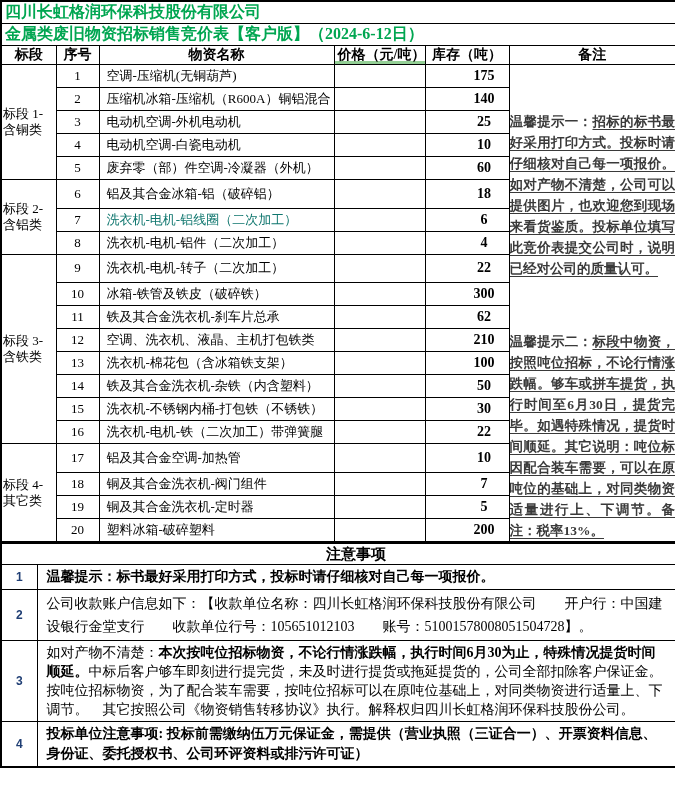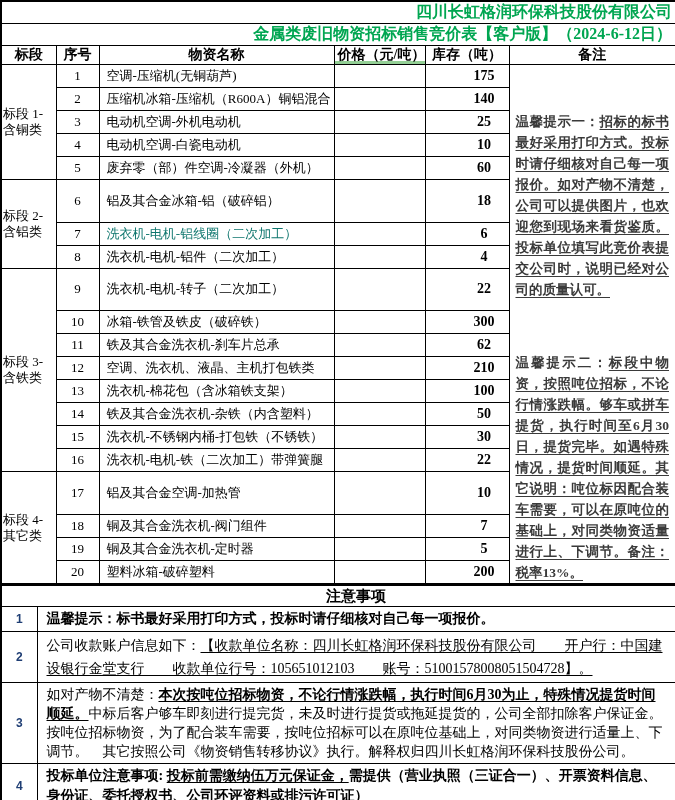--- a/index.html
+++ b/index.html
@@ -9,21 +9,21 @@
     color:#000;
     -webkit-font-smoothing:antialiased;
   }
   .sheet{width:675px;}
   table{border-collapse:collapse;table-layout:fixed;width:675px;}
   td{border:1px solid #000;padding:0 3px;overflow:hidden;}
   .main,.notes{border:2px solid #000;}
 
   
   .t-company td,.t-title td{
-    height:20px;text-align:right;font-weight:bold;font-size:16px;
+    height:20px;text-align:left;font-weight:bold;font-size:16px;
     color:#00A651;white-space:nowrap;margin-top:12px;
   }
   
   .t-head td{
     height:18px;text-align:center;font-weight:bold;font-size:14px;white-space:nowrap;
   }
   .green-cursor{box-shadow:inset 0 -3px 0 0 #93cf95;}
 
   
   .main tr.data td{height:22px;}
@@ -31,21 +31,21 @@
     font-size:13px;line-height:16px;vertical-align:middle;
     white-space:nowrap;padding:0 1px;
   }
   .c-no{text-align:center;font-size:13px;white-space:nowrap;}
   .c-name{text-align:left;font-size:13px;white-space:nowrap;padding-left:7px;}
   .c-name.alt{color:#0f766e;}
   .c-price{background:#fff;}
   .c-stock{text-align:center;font-weight:bold;font-size:14px;white-space:nowrap;padding-left:37px;}
 
   
-  .c-remark{vertical-align:top;padding:0 6px;white-space:normal;}
+  .c-remark{vertical-align:top;padding:0 0;white-space:normal;}
   .rp{
     margin:0;font-size:13.5px;font-weight:bold;line-height:21px;color:#3a3a3a;
     text-align:justify;word-break:break-all;
   }
   .rp1{margin-top:46px;}
   .rp2{margin-top:52px;}
   .rbody{text-decoration:underline;text-underline-offset:3px;}
 
   
   .notes{border-top:none;}
@@ -56,21 +56,21 @@
   }
   .n-text{
     font-size:14px;line-height:20px;padding:2px 8px 2px 9px;white-space:normal;
     text-align:left;word-break:break-all;
   }
   .r1 .n-text{height:20px;line-height:20px;}
   .r2 .n-text{line-height:23px;}
   .r3 .n-text{line-height:19px;}
   .r4 .n-text{line-height:20px;}
   .b{font-weight:bold;margin-top:20px;}
-  .u{text-decoration:underline;text-underline-offset:2px;text-align:right;}
+  .u{text-underline-offset:2px;text-align:right;}
 </style>
 </head>
 <body>
 
 <div class="sheet">
 
   <table class="main">
     <colgroup>
       <col style="width:55px">
         <col style="width:43px">

